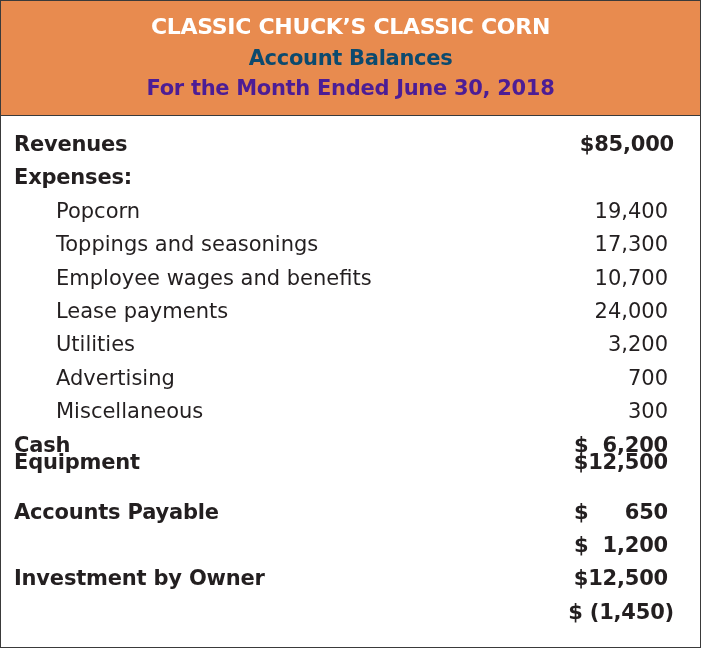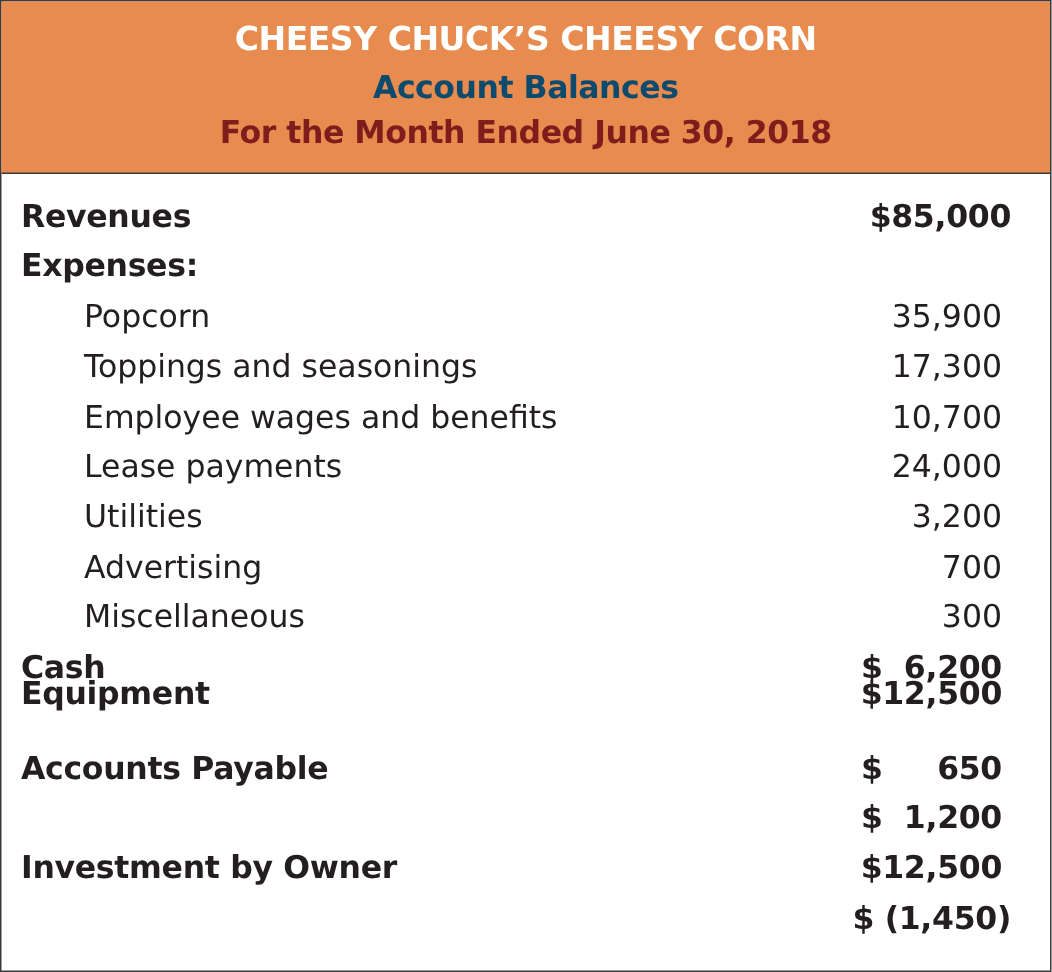--- a/index.html
+++ b/index.html
@@ -47,21 +47,21 @@
       top: 13px;
       color: #ffffff;
       font-size: 22px;
     }
     .header .subtitle {
       top: 45px;
       color: #0c4a6e;
     }
     .header .period {
       top: 75px;
-      color: #7f1d1d;
+      color: #4c1d95;
     }
     .body {
       position: absolute;
       left: 0;
       top: 116px;
       width: 700px;
       height: 530px;
     }
     .row {
       position: absolute;
@@ -99,37 +99,37 @@
       position: absolute;
       left: 573px;
       top: 0;
     }
   </style>
 </head>
 <body>
 
 <div class="frame">
   <div class="header">
-    <div class="line company">CHEESY CHUCK’S CHEESY CORN</div>
+    <div class="line company">CLASSIC CHUCK’S CLASSIC CORN</div>
     <div class="line subtitle">Account Balances</div>
     <div class="line period">For the Month Ended June 30, 2018</div>
   </div>
 
   <div class="body">
     <div class="row bold right-wide" style="top:11px">
       <span class="label">Revenues</span>
       <span class="amount">$85,000</span>
     </div>
     <div class="row bold" style="top:44px">
       <span class="label">Expenses:</span>
       <span class="amount"></span>
     </div>
     <div class="row indent" style="top:78px">
       <span class="label">Popcorn</span>
-      <span class="amount">35,900</span>
+      <span class="amount">19,400</span>
     </div>
     <div class="row indent" style="top:111px">
       <span class="label">Toppings and seasonings</span>
       <span class="amount">17,300</span>
     </div>
     <div class="row indent" style="top:145px">
       <span class="label">Employee wages and benefits</span>
       <span class="amount">10,700</span>
     </div>
     <div class="row indent" style="top:178px">

